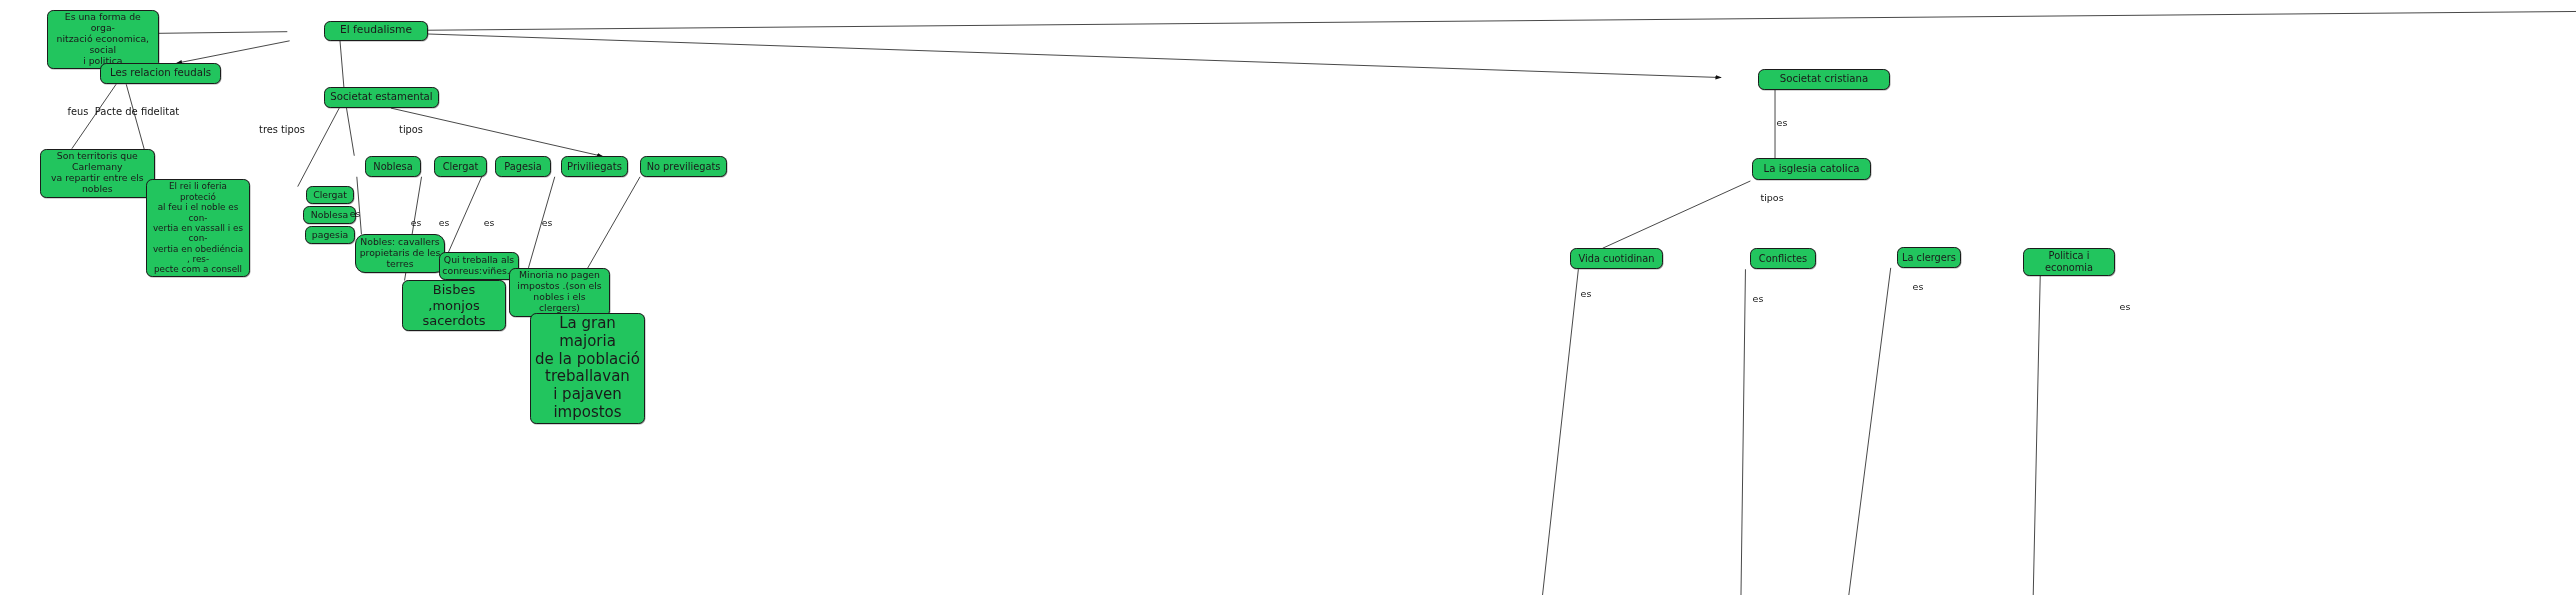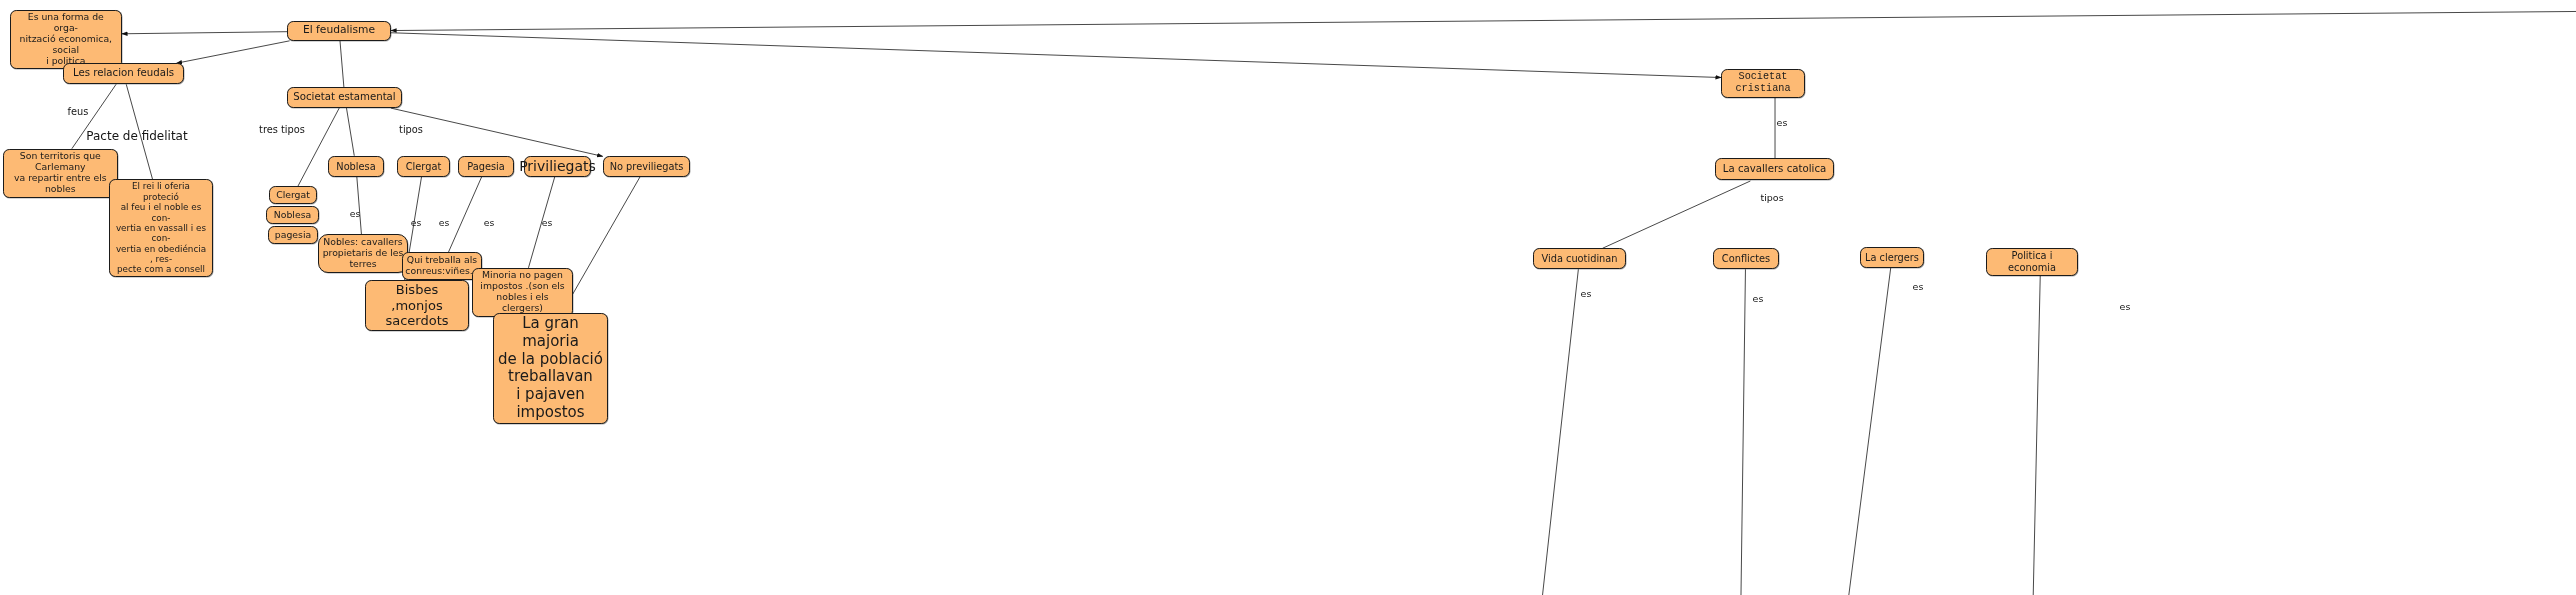--- a/index.html
+++ b/index.html
@@ -20,32 +20,33 @@
     position: absolute;
     left: 0;
     top: 0;
     width: 2576px;
     height: 596px;
     pointer-events: none;
   }
   .node {
     position: absolute;
     box-sizing: border-box;
-    background: #fdba74;
+    background: #22c55e;
     border: 0.9px solid #1b1b1b;
     border-radius: 6.3px;
     color: #1a1a1a;
     display: flex;
     align-items: center;
     justify-content: center;
     text-align: center;
     line-height: 1.18;
     padding: 1.4px 3.5px;
     white-space: pre-line;
     box-shadow: 0.5px 0.5px 0 rgba(0,0,0,0.35);
+    margin-left: 37px;
   }
   .link-label {
     position: absolute;
     background: transparent;
     color: #151515;
     text-align: center;
     white-space: nowrap;
     line-height: 1;
     padding-left: 24px;
   }
@@ -118,45 +119,45 @@
 vertia  en vassall i es con-
 vertia en obediéncia , res-
 pecte com a consell</div>
       <div class="node" style="left: 287px; top: 87px; width: 115px; min-height: 21px; font-size: 10.2px;">Societat estamental</div>
       <div class="node" style="left: 269px; top: 186px; width: 48px; min-height: 18px; font-size: 9.3px;">Clergat</div>
       <div class="node" style="left: 266px; top: 206px; width: 53px; min-height: 18px; font-size: 9.3px;">Noblesa</div>
       <div class="node" style="left: 268px; top: 226px; width: 50px; min-height: 18px; font-size: 9.3px;">pagesia</div>
       <div class="node" style="left: 328px; top: 156px; width: 56px; min-height: 21px; font-size: 9.8px;">Noblesa</div>
       <div class="node" style="left: 397px; top: 156px; width: 53px; min-height: 21px; font-size: 9.8px;">Clergat</div>
       <div class="node" style="left: 458px; top: 156px; width: 56px; min-height: 21px; font-size: 9.8px;">Pagesia</div>
-      <div class="node" style="left: 524px; top: 156px; width: 67px; min-height: 21px; font-size: 14px;">Priviliegats</div>
+      <div class="node" style="left: 524px; top: 156px; width: 67px; min-height: 21px; font-size: 10px;">Priviliegats</div>
       <div class="node" style="left: 603px; top: 156px; width: 87px; min-height: 21px; font-size: 9.8px;">No previliegats</div>
       <div class="node" style="left: 318px; top: 234px; width: 90px; min-height: 39px; font-size: 9.3px; border-radius: 10px;">Nobles: cavallers
 propietaris de les
 terres</div>
       <div class="node" style="left: 402px; top: 252px; width: 80px; min-height: 28px; font-size: 9.3px;">Qui treballa als
 conreus:viñes...</div>
       <div class="node" style="left: 365px; top: 280px; width: 104px; min-height: 28px; font-size: 13px;">Bisbes ,monjos
 sacerdots</div>
       <div class="node" style="left: 472px; top: 268px; width: 101px; min-height: 39px; font-size: 9.3px;">Minoria no pagen
 impostos .(son els
 nobles i els clergers)</div>
       <div class="node" style="left: 493px; top: 313px; width: 115px; min-height: 39px; font-size: 15px;">La gran majoria
 de la població treballavan
 i pajaven impostos</div>
-      <div class="node" style="left: 1721px; top: 69px; width: 84px; min-height: 21px; font-size: 10.2px; font-family: Liberation Mono, monospace;">Societat cristiana</div>
-      <div class="node" style="left: 1715px; top: 158px; width: 119px; min-height: 22.4px; font-size: 10.2px;">La cavallers catolica</div>
+      <div class="node" style="left: 1721px; top: 69px; width: 132px; min-height: 21px; font-size: 10.2px;">Societat cristiana</div>
+      <div class="node" style="left: 1715px; top: 158px; width: 119px; min-height: 22.4px; font-size: 10.2px;">La isglesia catolica</div>
       <div class="node" style="left: 1533px; top: 248px; width: 93px; min-height: 21px; font-size: 9.8px;">Vida cuotidinan</div>
       <div class="node" style="left: 1713px; top: 248px; width: 66px; min-height: 21px; font-size: 9.8px;">Conflictes</div>
       <div class="node" style="left: 1860px; top: 247px; width: 64px; min-height: 21px; font-size: 9.8px;">La clergers</div>
       <div class="node" style="left: 1986px; top: 248px; width: 92px; min-height: 21px; font-size: 9.8px;">Politica i economia</div>
     </div>
   <div id="labels-layer">
       <span class="link-label" style="left: 66px; top: 112px; font-size: 9.8px; transform: translate(-50%, -50%);">feus</span>
-      <span class="link-label" style="left: 125px; top: 112px; font-size: 12px; transform: translate(-50%, -50%); margin-top: 24px;">Pacte de fidelitat</span>
+      <span class="link-label" style="left: 125px; top: 112px; font-size: 10px; transform: translate(-50%, -50%);">Pacte de fidelitat</span>
       <span class="link-label" style="left: 270px; top: 130px; font-size: 9.8px; transform: translate(-50%, -50%);">tres tipos</span>
       <span class="link-label" style="left: 399px; top: 130px; font-size: 9.8px; transform: translate(-50%, -50%);">tipos</span>
       <span class="link-label" style="left: 343px; top: 214px; font-size: 9.3px; transform: translate(-50%, -50%);">es</span>
       <span class="link-label" style="left: 404px; top: 223px; font-size: 9.3px; transform: translate(-50%, -50%);">es</span>
       <span class="link-label" style="left: 432px; top: 223px; font-size: 9.3px; transform: translate(-50%, -50%);">es</span>
       <span class="link-label" style="left: 477px; top: 223px; font-size: 9.3px; transform: translate(-50%, -50%);">es</span>
       <span class="link-label" style="left: 535px; top: 223px; font-size: 9.3px; transform: translate(-50%, -50%);">es</span>
       <span class="link-label" style="left: 1770px; top: 123px; font-size: 9.5px; transform: translate(-50%, -50%);">es</span>
       <span class="link-label" style="left: 1760px; top: 198px; font-size: 9.5px; transform: translate(-50%, -50%);">tipos</span>
       <span class="link-label" style="left: 1574px; top: 294px; font-size: 9.5px; transform: translate(-50%, -50%);">es</span>

